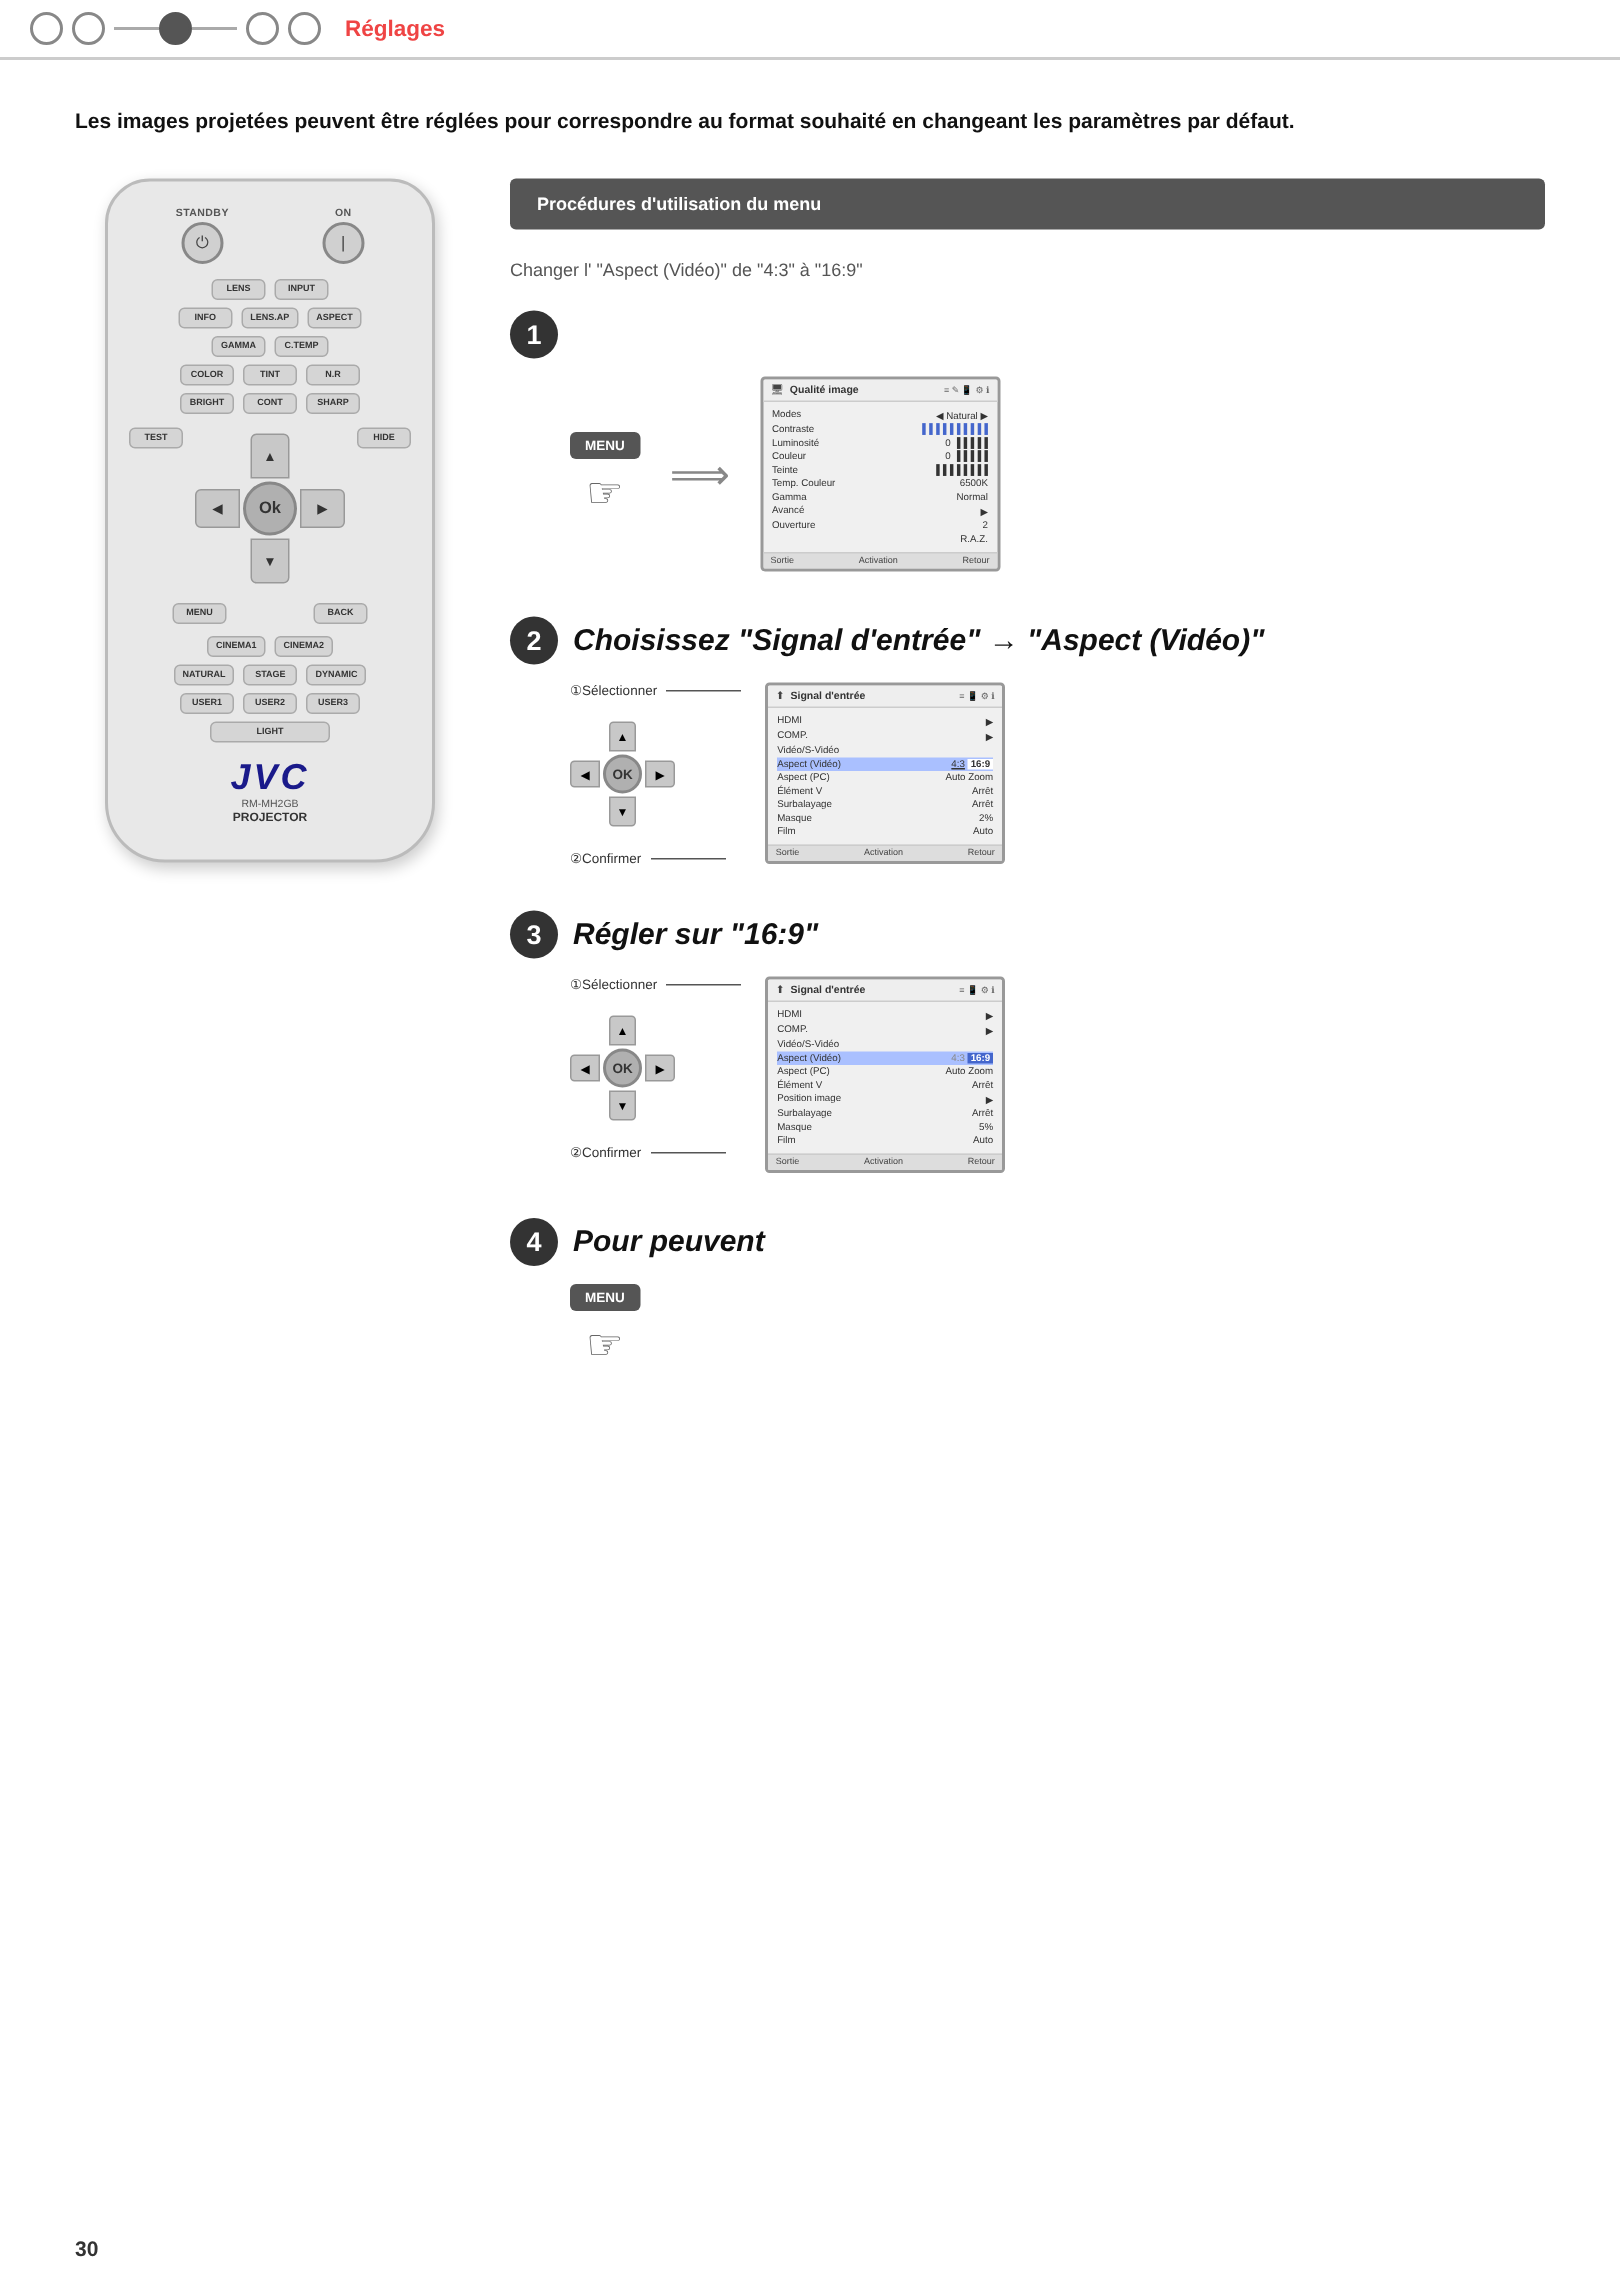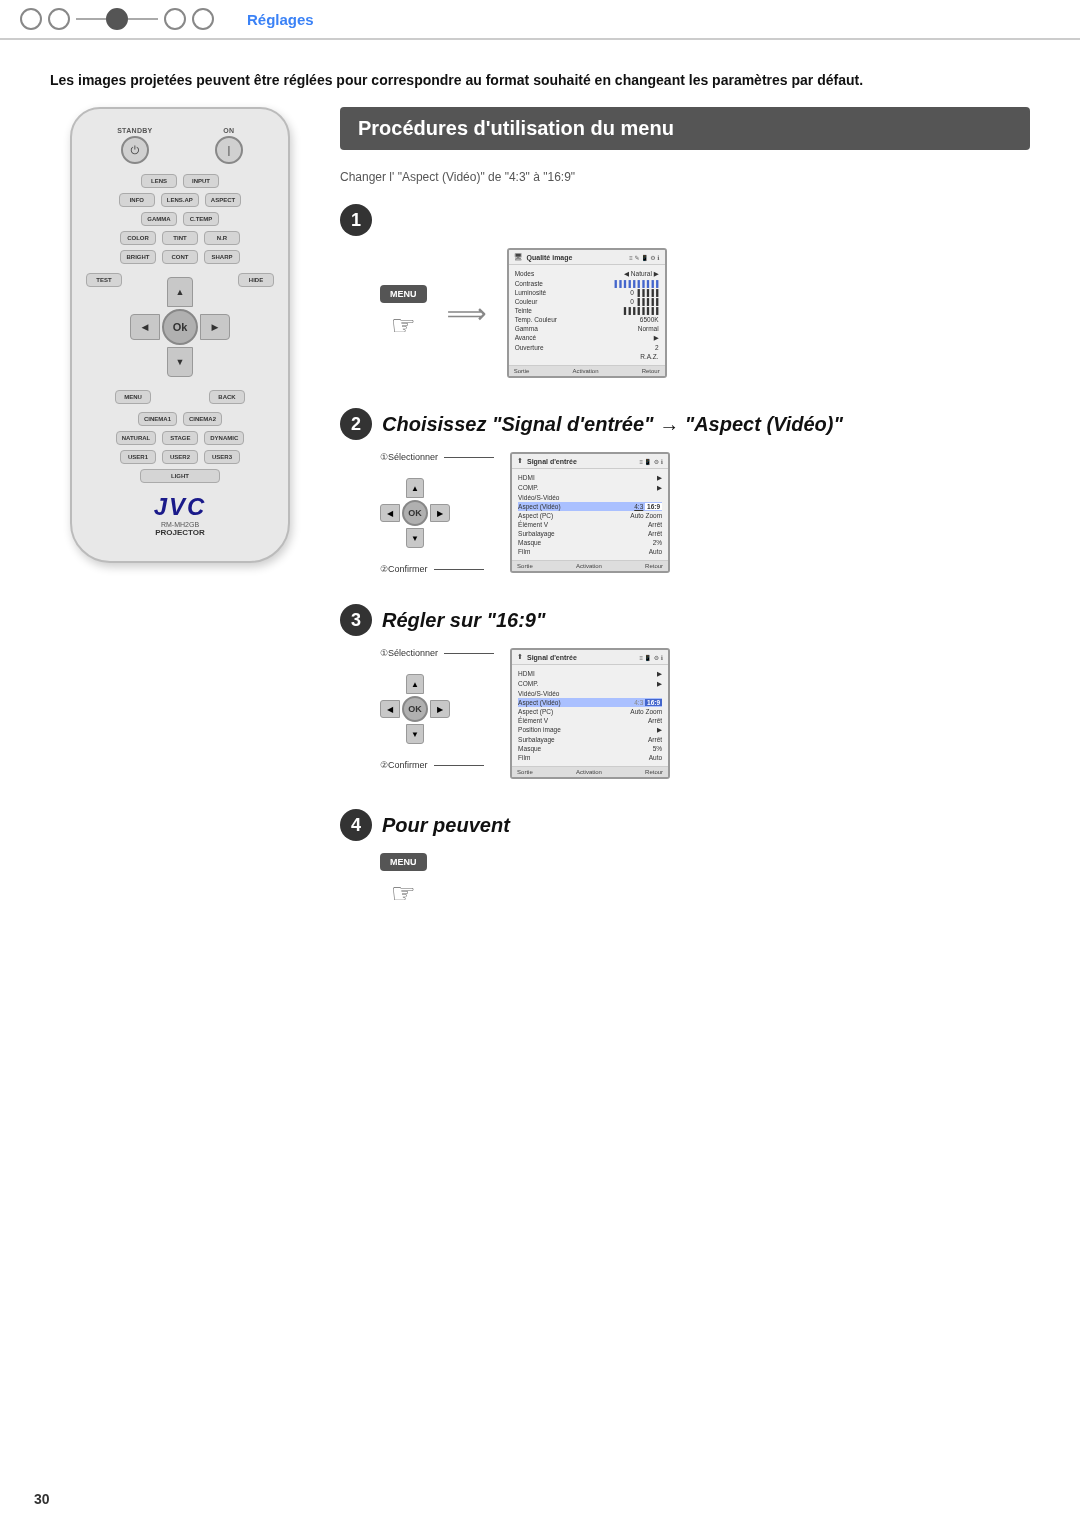--- a/index.html
+++ b/index.html
@@ -37,42 +37,42 @@
     }
     .circle.outline {
       background: #fff;
     }
     .header-line {
       width: 30px; height: 2px; background: #aaa; display: inline-block;
     }
     .header-title {
       font-size: 15px;
       font-weight: bold;
-      color: #3b82f6;
-      margin-left: 23px;
+      color: #ef4444;
+      margin-left: 6px;
     }
 
     
     .page-content {
       padding: 30px 50px 30px 50px;
     }
 
     .main-title {
       font-size: 48px;
       font-weight: 900;
       color: #111;
       margin-bottom: 18px;
       font-family: Arial, sans-serif;
     }
 
     .intro-text {
       font-size: 14px;
       font-weight: bold;
       color: #111;
-      margin-bottom: 16px;
+      margin-bottom: 28px;
       max-width: 960px;
       line-height: 1.5;
     }
 
     .two-col {
       display: flex;
       gap: 30px;
       align-items: flex-start;
     }
 
@@ -234,21 +234,21 @@
     }
 
     
     .instructions {
       flex: 1;
     }
 
     .section-header {
       background: #555;
       color: #fff;
-      font-size: 20px;
+      font-size: 12px;
       font-weight: bold;
       padding: 10px 18px;
       border-radius: 4px;
       margin-bottom: 20px;
     }
 
     .example-text {
       font-size: 13px;
       color: #333;
       margin-bottom: 4px;
@@ -428,21 +428,21 @@
     }
     .ok-right {
       right: 0; top: 50%; transform: translateY(-50%);
       width: 20px; height: 18px;
       border-radius: 0 3px 3px 0;
     }
 
     .page-number {
       position: absolute;
       bottom: 20px;
-      left: 34px;
+      left: 50px;
       font-size: 14px;
       font-weight: bold;
       color: #333;
     }
 
     .step2-layout {
       display: flex;
       gap: 16px;
       align-items: flex-start;
       margin-left: 40px;

